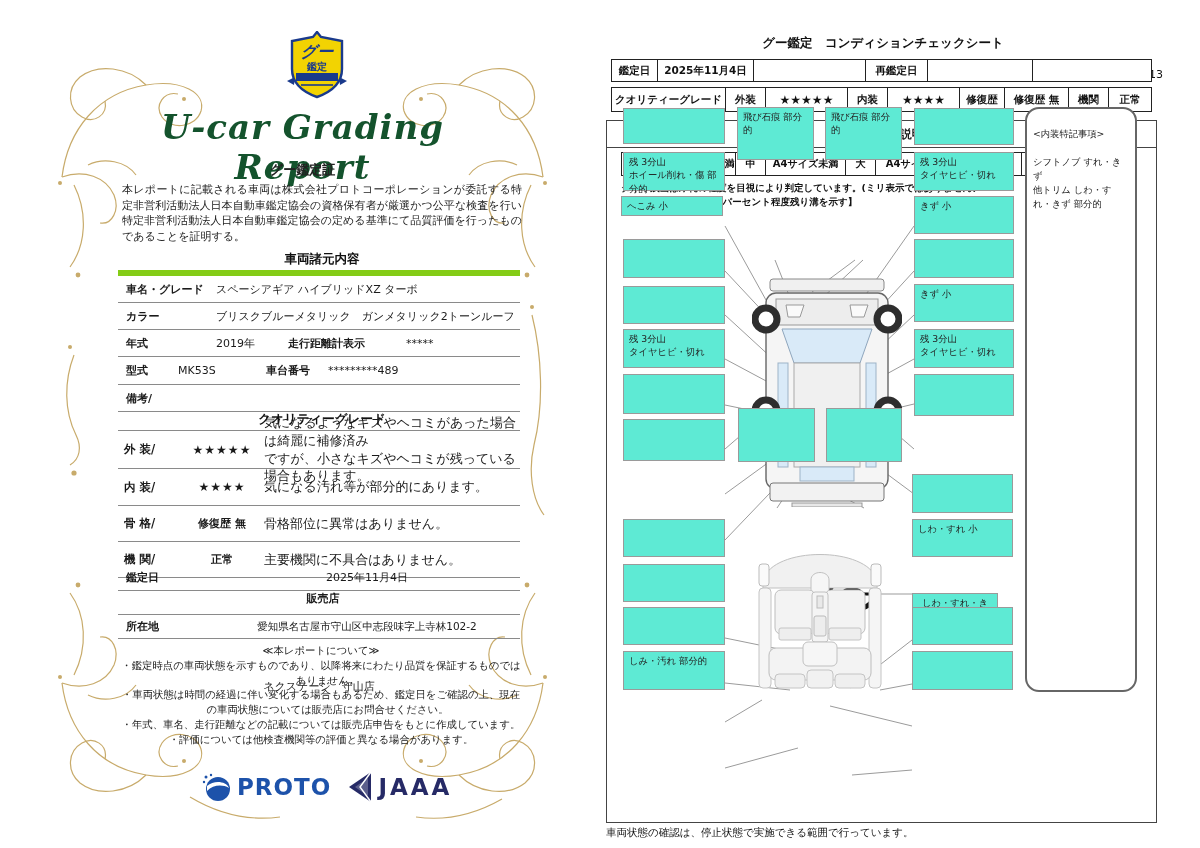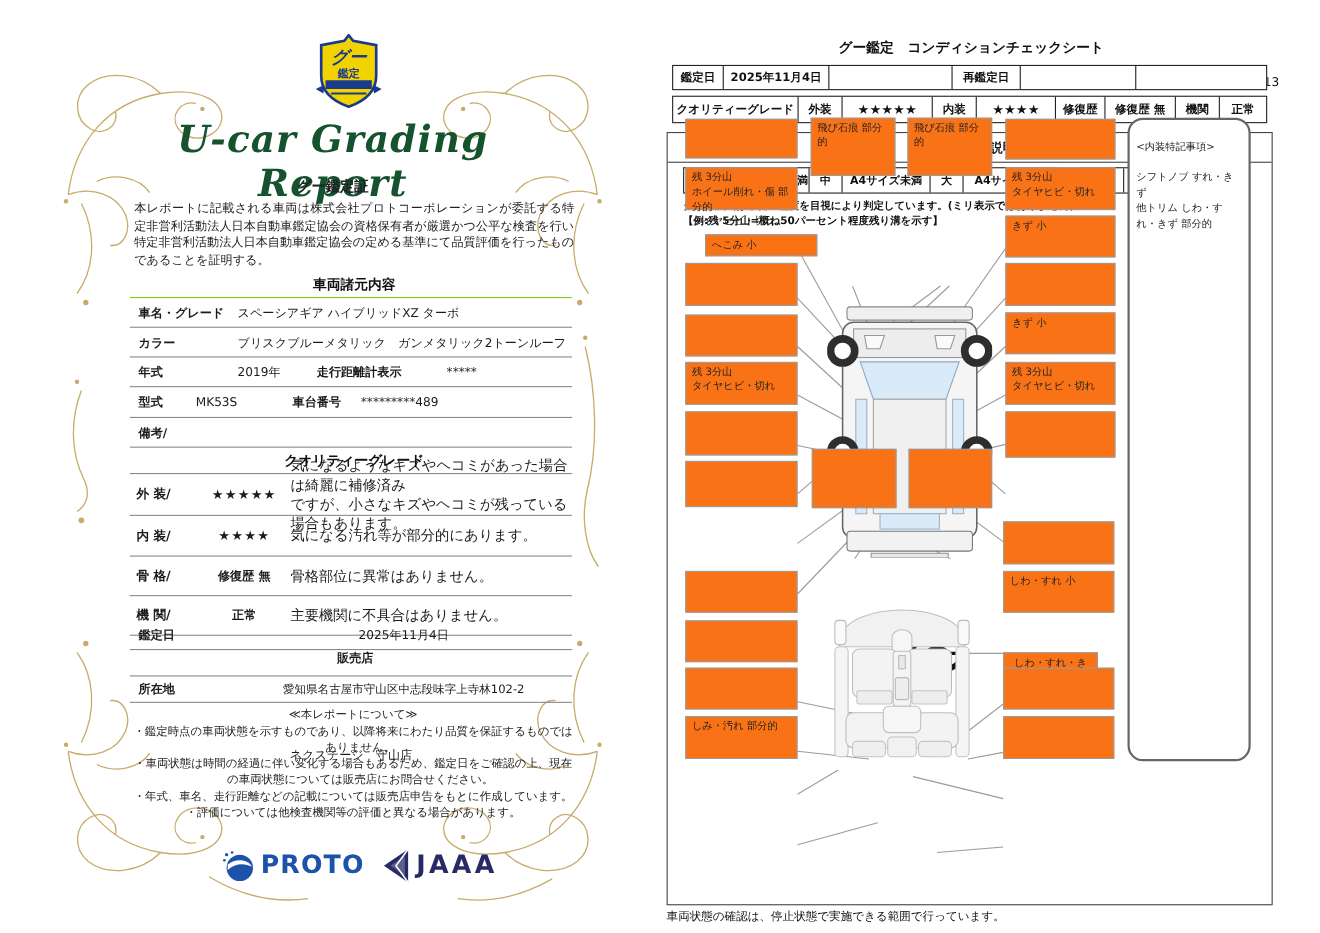--- a/index.html
+++ b/index.html
@@ -8,21 +8,21 @@
     font-family:"DejaVu Sans","Liberation Sans",sans-serif;color:#1a1a1a;
     overflow:hidden;
   }
   .abs{position:absolute;box-sizing:border-box;}
   
   .gold-title{font-family:"DejaVu Serif","Liberation Serif",serif;font-style:italic;font-weight:bold;
     color:#14532d;text-align:center;font-size:34px;letter-spacing:1px;}
   .cert-sub{text-align:center;font-weight:bold;font-size:13px;color:#222;}
   .cert-intro{font-size:11px;line-height:1.42;text-align:justify;color:#222;}
   .sec-title{text-align:center;font-weight:bold;font-size:12.5px;color:#111;}
-  .spec-table{border-top:1px solid #84cc16;}
+  .spec-table{border-top:6px solid #84cc16;}
   .spec-row{display:flex;align-items:center;border-bottom:1px solid #8a8a8a;font-size:11px;}
   .spec-label{font-weight:bold;padding-left:8px;flex:0 0 90px;}
   .spec-label.narrow{flex:0 0 52px;}
   .grade-row{display:flex;align-items:center;border-bottom:1px solid #8a8a8a;}
   .grade-label{font-weight:bold;font-size:11.5px;flex:0 0 56px;padding-left:6px;}
   .grade-val{flex:0 0 84px;text-align:center;font-size:12px;font-weight:bold;letter-spacing:1px;}
   .grade-desc{flex:1;font-size:13px;line-height:1.35;white-space:pre-line;font-family:Liberation Serif, serif;}
   .info-row{display:flex;align-items:center;border-bottom:1px solid #8a8a8a;font-size:11px;}
   .info-label{font-weight:bold;padding-left:8px;flex:0 0 88px;}
   .info-val{flex:1;text-align:center;}
@@ -34,21 +34,21 @@
   .sheet-title{font-weight:bold;font-size:12.5px;text-align:center;color:#111;}
   .sheet-code{font-size:11px;color:#111;margin-top:32px;}
   .trow{display:flex;border:1.4px solid #222;background:#fff;}
   .tcell{display:flex;align-items:center;justify-content:center;border-left:1px solid #222;
     font-size:10.5px;font-weight:bold;color:#111;box-sizing:border-box;white-space:nowrap;}
   .tcell:first-child{border-left:none;}
   .mainbox{border:1.3px solid #444;background:#fff;}
   .mainbox-head{border-bottom:1.3px solid #444;display:flex;align-items:center;justify-content:center;
     font-weight:bold;font-size:12px;height:26px;}
   .note{font-size:9.5px;color:#111;line-height:1.45;}
-  .lbox{position:absolute;border:1px solid #9a9a9a;background:#f97316;font-size:9.3px;line-height:1.45;
+  .lbox{position:absolute;border:1px solid #9a9a9a;background:#5eead4;font-size:9.3px;line-height:1.45;
     padding:2px 5px;white-space:pre-line;color:#222;box-sizing:border-box;}
   .notes-panel{border:2px solid #666;background:#fff;padding:4px 6px;font-size:9.3px;line-height:1.5;
     white-space:pre-line;color:#222;}
   .sheet-footer{font-size:10.5px;color:#111;}
   svg{display:block;}
 </style>
 </head>
 <body>
 
 <div class="abs" style="left:40px;top:15px;width:525px;height:818px;background:#fff;">
@@ -317,21 +317,21 @@
     <rect x="50" y="106" width="34" height="24" rx="5" fill="#f6f6f6" stroke="#c0c0c0"></rect>
     <rect x="22" y="138" width="30" height="14" rx="4" fill="#efefef" stroke="#c4c4c4"></rect>
     <rect x="82" y="138" width="30" height="14" rx="4" fill="#efefef" stroke="#c4c4c4"></rect>
     <rect x="54" y="134" width="26" height="18" rx="4" fill="#f1f1f1" stroke="#c4c4c4"></rect>
   </svg>
 
   <div class="lbox" style="left:25px;top:93px;width:102px;height:36px;"></div>
   <div class="lbox" style="left:25px;top:137px;width:102px;height:39px;">残 3分山
 ホイール削れ・傷 部分的
 タイヤヒビ・切れ</div>
-  <div class="lbox" style="left:43px;top:181px;width:102px;height:20px;margin-top:17px;">へこみ 小</div>
+  <div class="lbox" style="left:23px;top:181px;width:102px;height:20px;">へこみ 小</div>
   <div class="lbox" style="left:25px;top:224px;width:102px;height:39px;"></div>
   <div class="lbox" style="left:25px;top:271px;width:102px;height:38px;"></div>
   <div class="lbox" style="left:25px;top:314px;width:102px;height:39px;">残 3分山
 タイヤヒビ・切れ</div>
   <div class="lbox" style="left:25px;top:359px;width:102px;height:40px;"></div>
   <div class="lbox" style="left:25px;top:404px;width:102px;height:42px;"></div>
 
   <div class="lbox" style="left:139px;top:92px;width:77px;height:53px;">飛び石痕 部分的</div>
   <div class="lbox" style="left:227px;top:92px;width:77px;height:53px;">飛び石痕 部分的</div>
 

